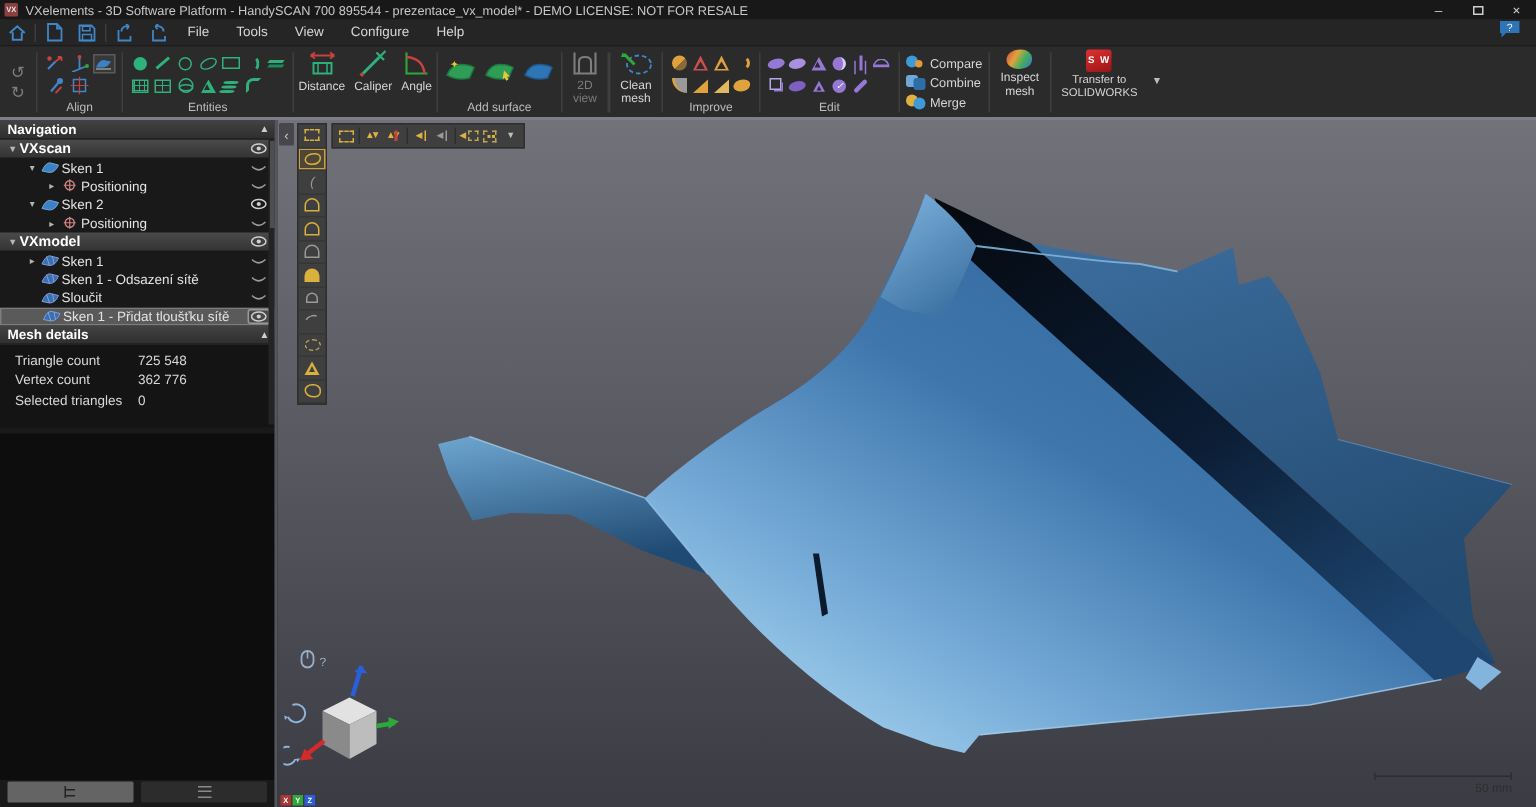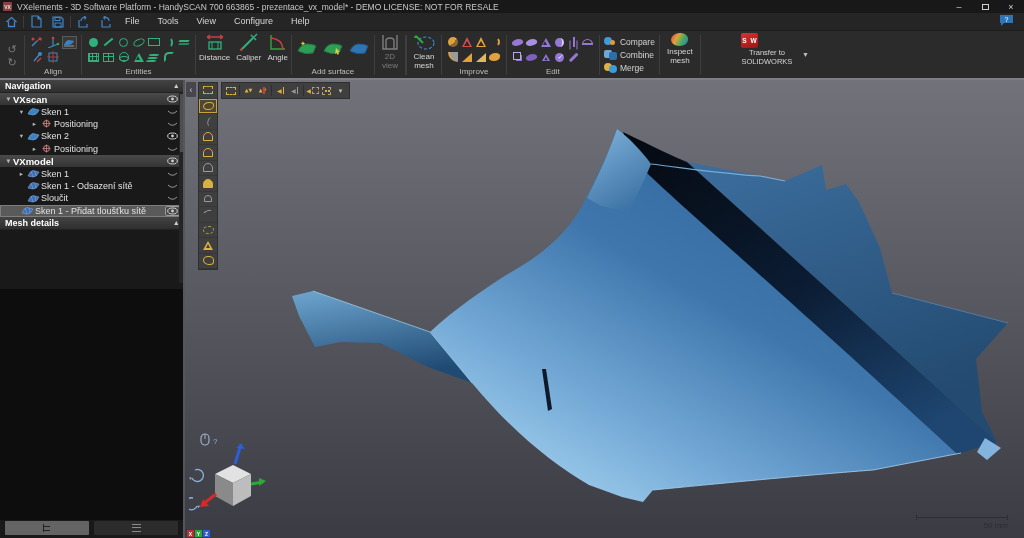--- a/index.html
+++ b/index.html
@@ -163,21 +163,21 @@
   #axis-triad { position:absolute; left:2px; bottom:1px; display:flex; gap:1px; }
   .axbox { width:7px; height:7px; font-size:5px; font-weight:bold; color:#fff; display:flex; align-items:center; justify-content:center; }
 </style>
 </head>
 <body>
 
 <div id="app">
 
   <div id="titlebar">
     <div class="app-ico">VX</div>
-    <span id="title-text">VXelements - 3D Software Platform - HandySCAN 700 663865 - prezentace_vx_model* - DEMO LICENSE: NOT FOR RESALE</span>
+    <span id="title-text">VXelements - 3D Software Platform - HandySCAN 700 895544 - prezentace_vx_model* - DEMO LICENSE: NOT FOR RESALE</span>
     <div id="win-controls">
       <span class="wc">–</span>
       <span class="wc">
           <i class="restore"></i>
         </span>
       <span class="wc">×</span>
     </div>
   </div>
 
   <div id="menubar">
@@ -476,21 +476,21 @@
       </div>
     </div>
     <div class="rsep"></div>
     <div class="bigbtn">
       <span class="inspico"></span>
       <span class="blabel" style="width:34px;">Inspect mesh</span>
     </div>
     <div class="rsep"></div>
     <div class="bigbtn">
       <span class="swico">S W</span>
-      <span class="blabel" style="width:58px;font-size:7.5px;margin-left:34px;">Transfer to SOLIDWORKS</span>
+      <span class="blabel" style="width:58px;font-size:7.5px;">Transfer to SOLIDWORKS</span>
     </div>
     <span class="caret">▼</span>
   </div>
 
   <div id="main">
 
     <div id="sidepanel">
       <div class="phead">
         <span>Navigation</span>
         <span class="pcoll">▴</span>
@@ -613,41 +613,55 @@
                 <path d="M4 2 L6 8 M8 2 L9 7" stroke="#8fb5e0" stroke-width="0.5"></path>
               </svg>
             </span>
             <span class="tlabel">Sloučit</span>
             <span class="teye">
               <svg width="11" height="8" viewBox="0 0 11 8">
                 <path d="M1 3 Q5.5 7.5 10 3" fill="none" stroke="#9a9a9a"></path>
               </svg>
             </span>
           </div>
-          <div class="trow sel" style="padding-left: 11px; align-items: center;">
+          <div class="trow sel" style="padding-left: 18px; align-items: center;">
             <span class="texp"></span>
             <span class="ticon">
               <svg width="13" height="9" viewBox="0 0 13 9">
                 <path d="M1 7 Q3 2 6 1.5 L12 3 Q10 8 6 8 Z" fill="#3a6fb4" stroke="#8f9fdd" stroke-width="0.6"></path>
                 <path d="M4 2 L6 8 M8 2 L9 7" stroke="#8fb5e0" stroke-width="0.5"></path>
               </svg>
             </span>
             <span class="tlabel">Sken 1 - Přidat tloušťku sítě</span>
             <span class="teye">
               <svg width="11" height="8" viewBox="0 0 11 8">
                 <ellipse cx="5.5" cy="4" rx="4.8" ry="3" fill="none" stroke="#cfcfcf"></ellipse>
                 <circle cx="5.5" cy="4" r="1.4" fill="#cfcfcf"></circle>
               </svg>
             </span>
           </div>
         </div>
       <div class="phead">
         <span>Mesh details</span>
         <span class="pcoll">▴</span>
       </div>
+      <div id="mesh-rows">
+          <div class="mrow">
+            <span class="ml">Triangle count</span>
+            <span class="mv">725 548</span>
+          </div>
+          <div class="mrow">
+            <span class="ml">Vertex count</span>
+            <span class="mv">362 776</span>
+          </div>
+          <div class="mrow">
+            <span class="ml">Selected triangles</span>
+            <span class="mv">0</span>
+          </div>
+        </div>
       <div id="panel-void"></div>
       <div id="pscroll">
           <i></i>
         </div>
       <div id="panel-bottom">
         <div class="pbtn lit">
             <span class="treeglyph"></span>
           </div>
         <div class="pbtn dk">
             <span class="listglyph"></span>

